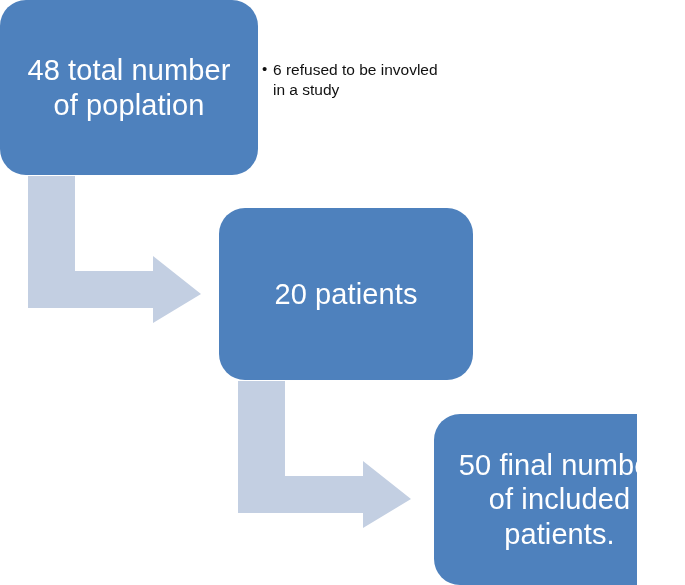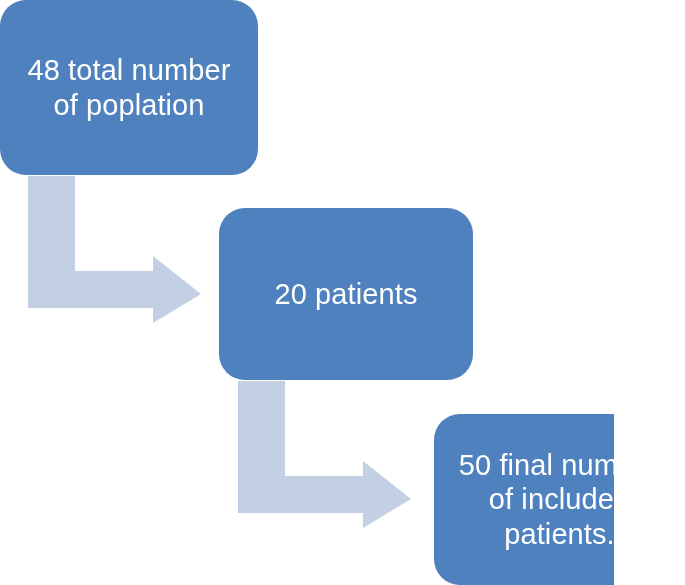--- a/index.html
+++ b/index.html
@@ -9,20 +9,21 @@
   }
   body {
     font-family: "Liberation Sans", sans-serif;
   }
   #flowchart {
     position: relative;
     width: 614px;
     height: 585px;
     background: #ffffff;
     overflow: hidden;
+    padding-left: 23px;
   }
 
   
   .node {
     position: absolute;
     background: #4E81BD;
     border-radius: 26px;
     display: flex;
     align-items: center;
     justify-content: center;
@@ -103,20 +104,25 @@
 </head>
 <body>
 
 <div id="flowchart">
 
   <div class="node" id="node-population">
     <span class="node-label">48 total number
 of poplation</span>
   </div>
 
+  <div class="annotation" id="annotation-refused">
+    <ul>
+      <li>6 refused to be invovled in a study</li>
+    </ul>
+  </div>
 
   <svg class="elbow-arrow" id="arrow-one" viewBox="0 0 176 150" preserveAspectRatio="none">
     <polygon points="0,0 47,0 47,95 125,95 125,80 173,118 125,147 125,132 0,132"></polygon>
   </svg>
 
   <div class="node" id="node-patients">
     <span class="node-label">20 patients</span>
   </div>
 
 

